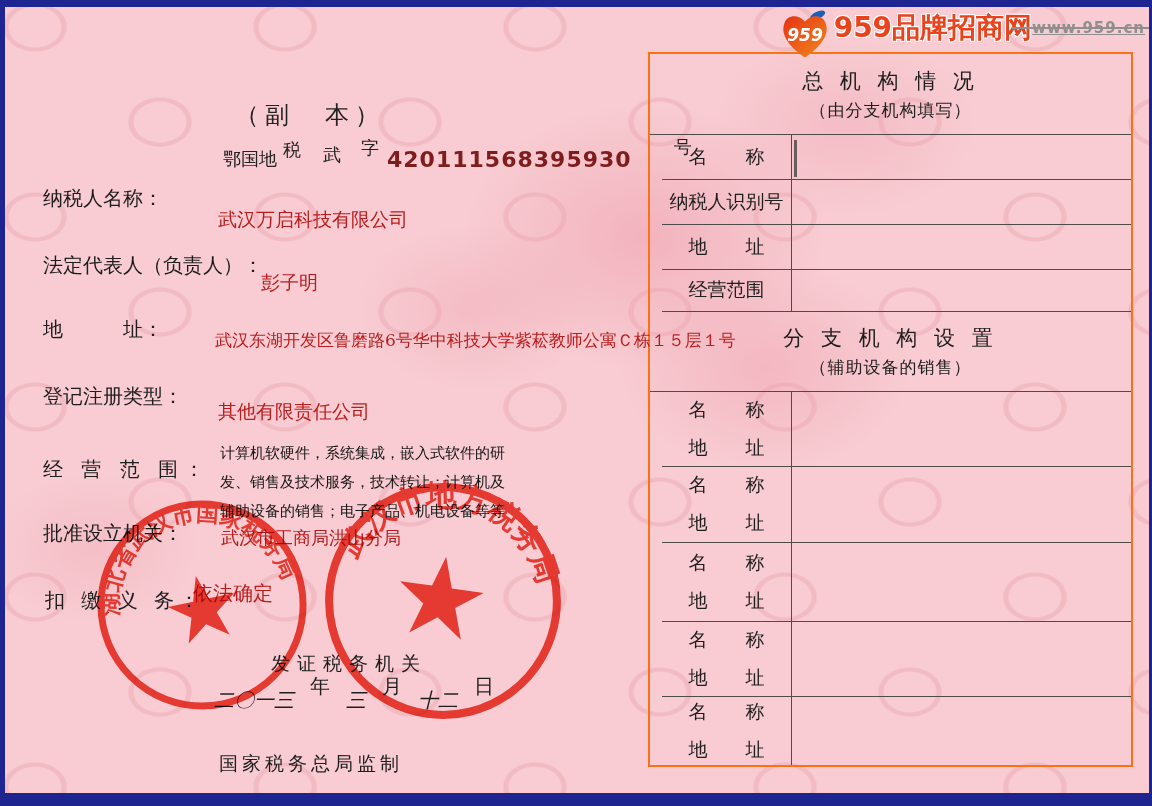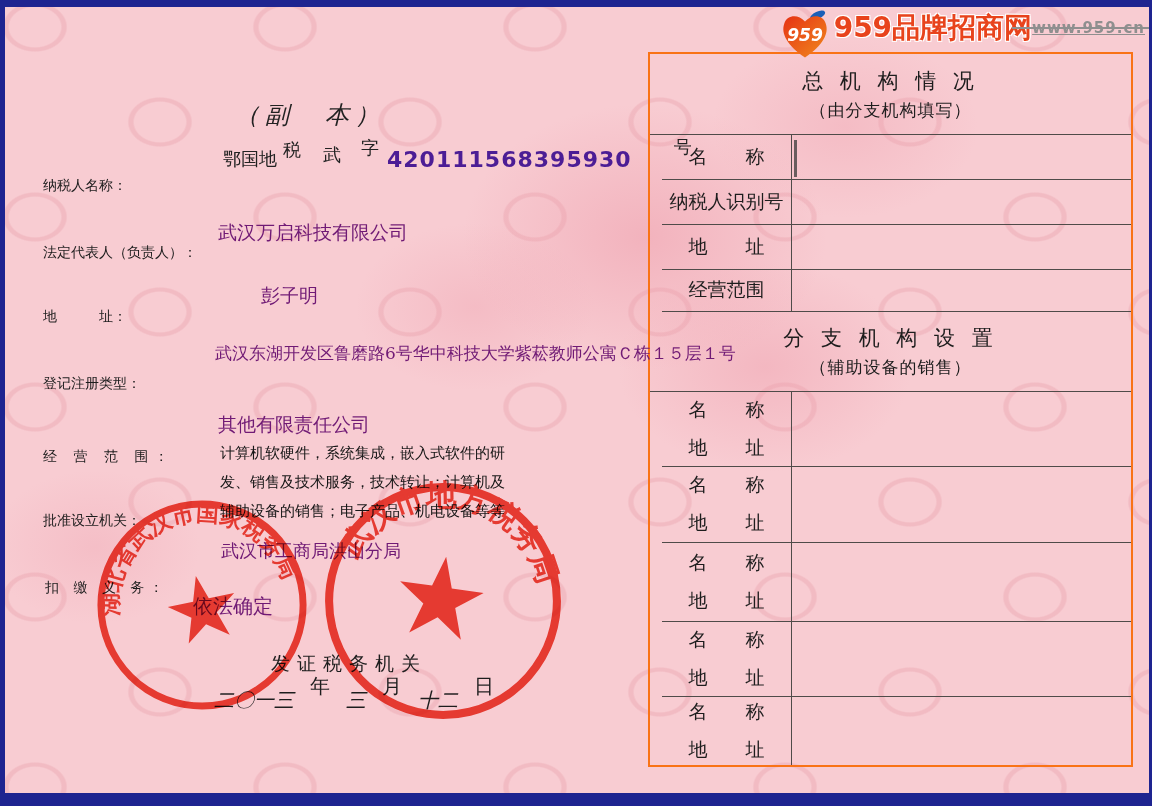--- a/index.html
+++ b/index.html
@@ -18,30 +18,30 @@
   .wm{position:absolute;inset:0;pointer-events:none;opacity:.55;
     background-image:
       radial-gradient(ellipse 44px 34px at center, rgba(0,0,0,0) 58%, rgba(228,148,160,.55) 62%, rgba(228,148,160,.55) 70%, rgba(0,0,0,0) 74%),
       radial-gradient(ellipse 44px 34px at center, rgba(0,0,0,0) 58%, rgba(228,148,160,.55) 62%, rgba(228,148,160,.55) 70%, rgba(0,0,0,0) 74%);
     background-size:250px 190px,250px 190px;
     background-position:30px 20px,155px 115px;}
   .abs{position:absolute;}
   .t{color:#2b2b2b;}
   
   .title{left:140px;top:38px;width:330px;text-align:center;font-size:34px;font-weight:700;letter-spacing:8px;color:#222;}
-  .subtitle{left:140px;top:92px;width:330px;text-align:center;font-size:24px;letter-spacing:6px;color:#222;font-style:italic;}
+  .subtitle{left:140px;top:92px;width:330px;text-align:center;font-size:24px;letter-spacing:6px;color:#222;}
   .certline{left:218px;top:138px;font-size:18px;color:#222;white-space:nowrap;}
   .certline .sup{position:relative;display:inline-block;}
   .certline .s1{top:-9px;margin:0 10px 0 6px;}
   .certline .s2{top:-4px;margin:0 12px;}
   .certline .s3{top:-11px;margin:0 8px;}
-  .certline .num{font-family:"DejaVu Sans","Liberation Sans",sans-serif;font-weight:700;font-size:22px;letter-spacing:1px;position:relative;top:2px;color:#4c1d95;}
+  .certline .num{font-family:"DejaVu Sans","Liberation Sans",sans-serif;font-weight:700;font-size:22px;letter-spacing:1px;position:relative;top:2px;color:#7f1d1d;}
   .certline .no{position:relative;top:-12px;margin-left:42px;}
-  .lbl{font-size:14px;color:#1d1d1d;white-space:nowrap;}
-  .val{font-size:19px;color:#701a75;white-space:nowrap;margin-top:13px;}
+  .lbl{font-size:20px;color:#1d1d1d;white-space:nowrap;margin-top:8px;}
+  .val{font-size:19px;color:#b91c1c;white-space:nowrap;}
   .scope{font-size:15px;font-weight:400;line-height:29px;color:#161616;white-space:nowrap;}
   .issuer{font-size:19px;letter-spacing:7px;color:#1d1d1d;}
   .dateline{left:205px;top:680px;font-size:20px;color:#1d1d1d;white-space:nowrap;}
   .dateline .rl{position:relative;top:-14px;margin:0 12px;}
   .dateline .dv{margin:0 4px;font-style:italic;}
   .footer{font-size:19px;letter-spacing:4px;color:#1d1d1d;}
   
   .tbl{left:643px;top:45px;width:481px;height:711px;border:2px solid #f97316;}
   .trow{position:absolute;left:12px;right:0;border-bottom:1px solid #4f4b49;display:flex;}
   .tlast{border-bottom:none;}
@@ -102,20 +102,21 @@
 
     <div class="abs lbl" style="left:40px;top:572px;letter-spacing:5px;">扣 缴 义 务：</div>
     <div class="abs val" style="left:188px;top:573px;font-size:20px;">依法确定</div>
 
     <div class="abs issuer" style="left:266px;top:644px;">发证税务机关</div>
 
     <div class="abs dateline">
       <span class="dv">二〇一三</span><span class="rl">年</span><span class="dv">三</span><span class="rl">月</span><span class="dv">十二</span><span class="rl">日</span>
     </div>
 
+    <div class="abs footer" style="left:214px;top:744px;">国家税务总局监制</div>
 
     <svg class="stamp" style="left:88px;top:489px;transform:rotate(-12deg);" width="218" height="218" viewBox="0 0 220 220">
       <circle cx="110" cy="110" r="102" fill="none" stroke="#ea2e1f" stroke-width="7"></circle>
       <path id="arcL" d="M 30.1,139.1 A 85,85 0 1 1 189.9,139.1" fill="none"></path>
       <text font-size="23" font-weight="700" fill="#ea2e1f" style="font-family:'DejaVu Serif','Liberation Serif',serif;">
         <textPath href="#arcL" startOffset="50%" text-anchor="middle">湖北省武汉市国家税务局</textPath>
       </text>
       <path d="M0,-1 L0.2245,-0.309 L0.951,-0.309 L0.363,0.118 L0.588,0.809 L0,0.382 L-0.588,0.809 L-0.363,0.118 L-0.951,-0.309 L-0.2245,-0.309 Z" transform="translate(110,116) scale(36)" fill="#ea2e1f"></path>
     </svg>
 

